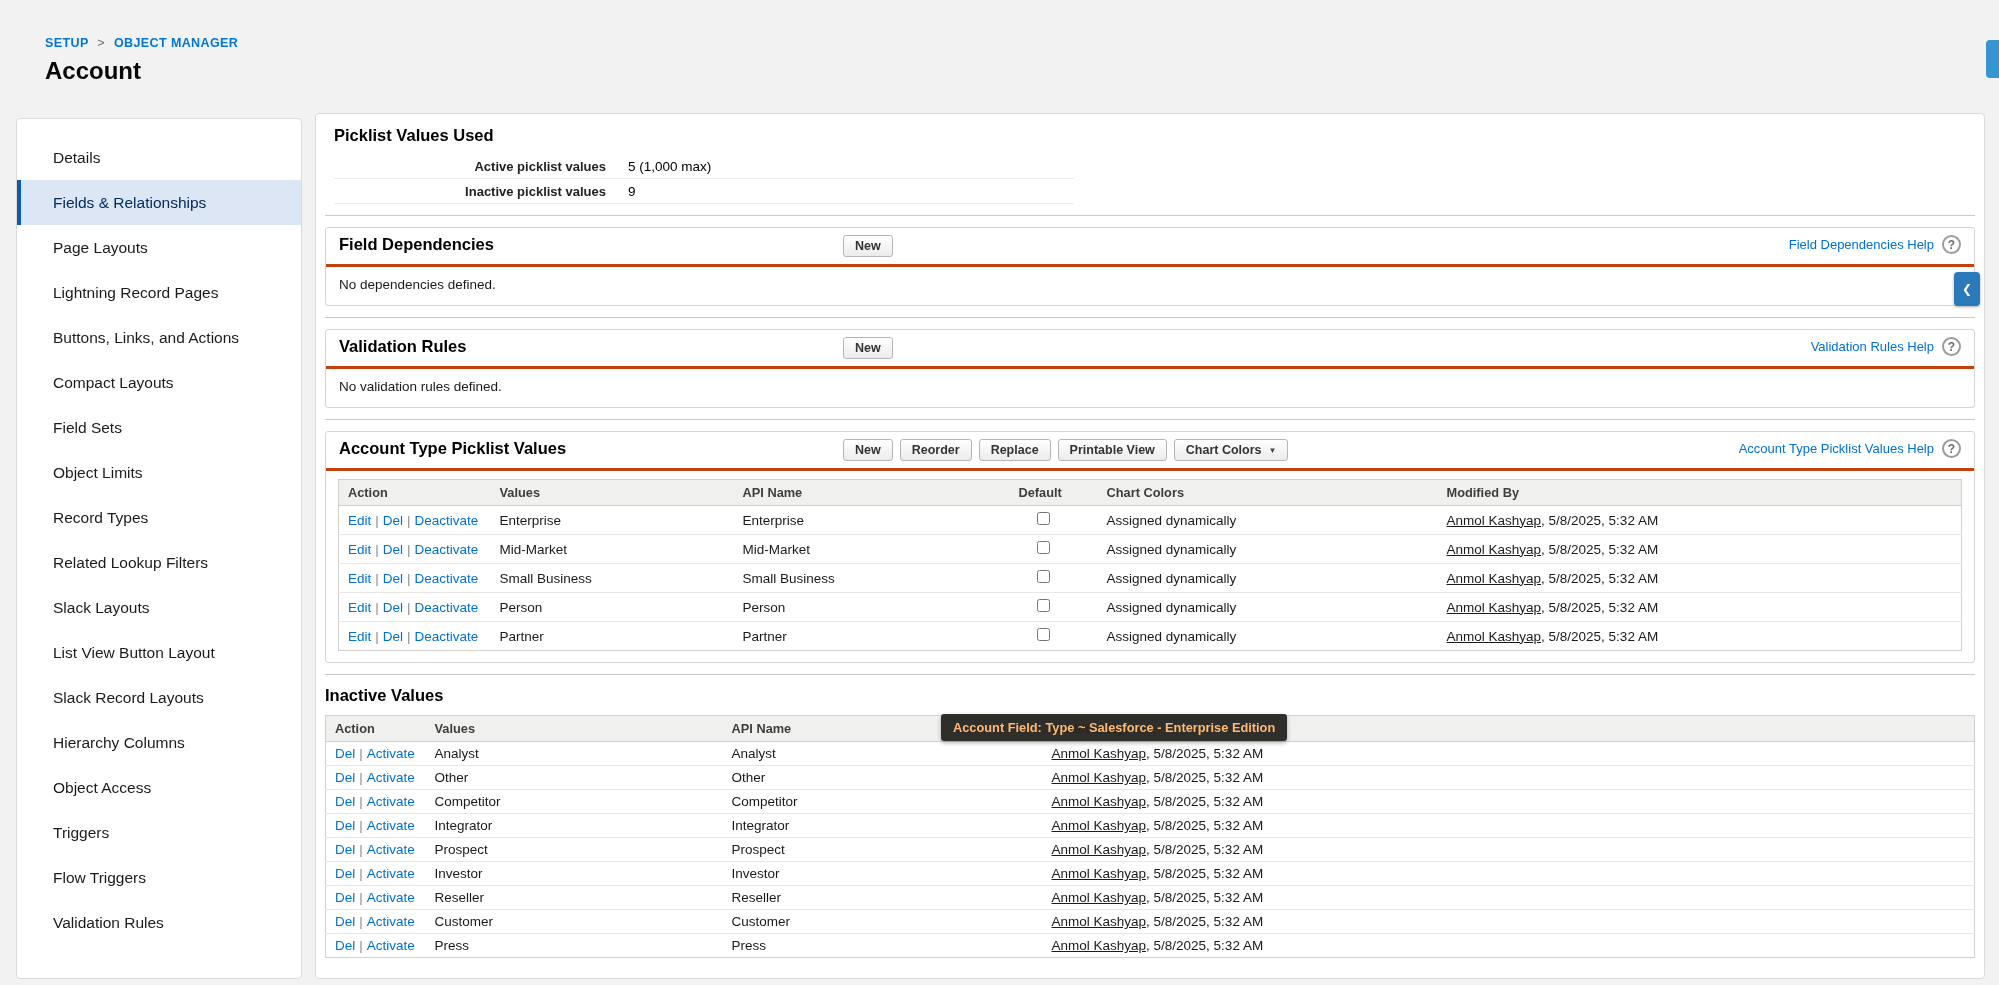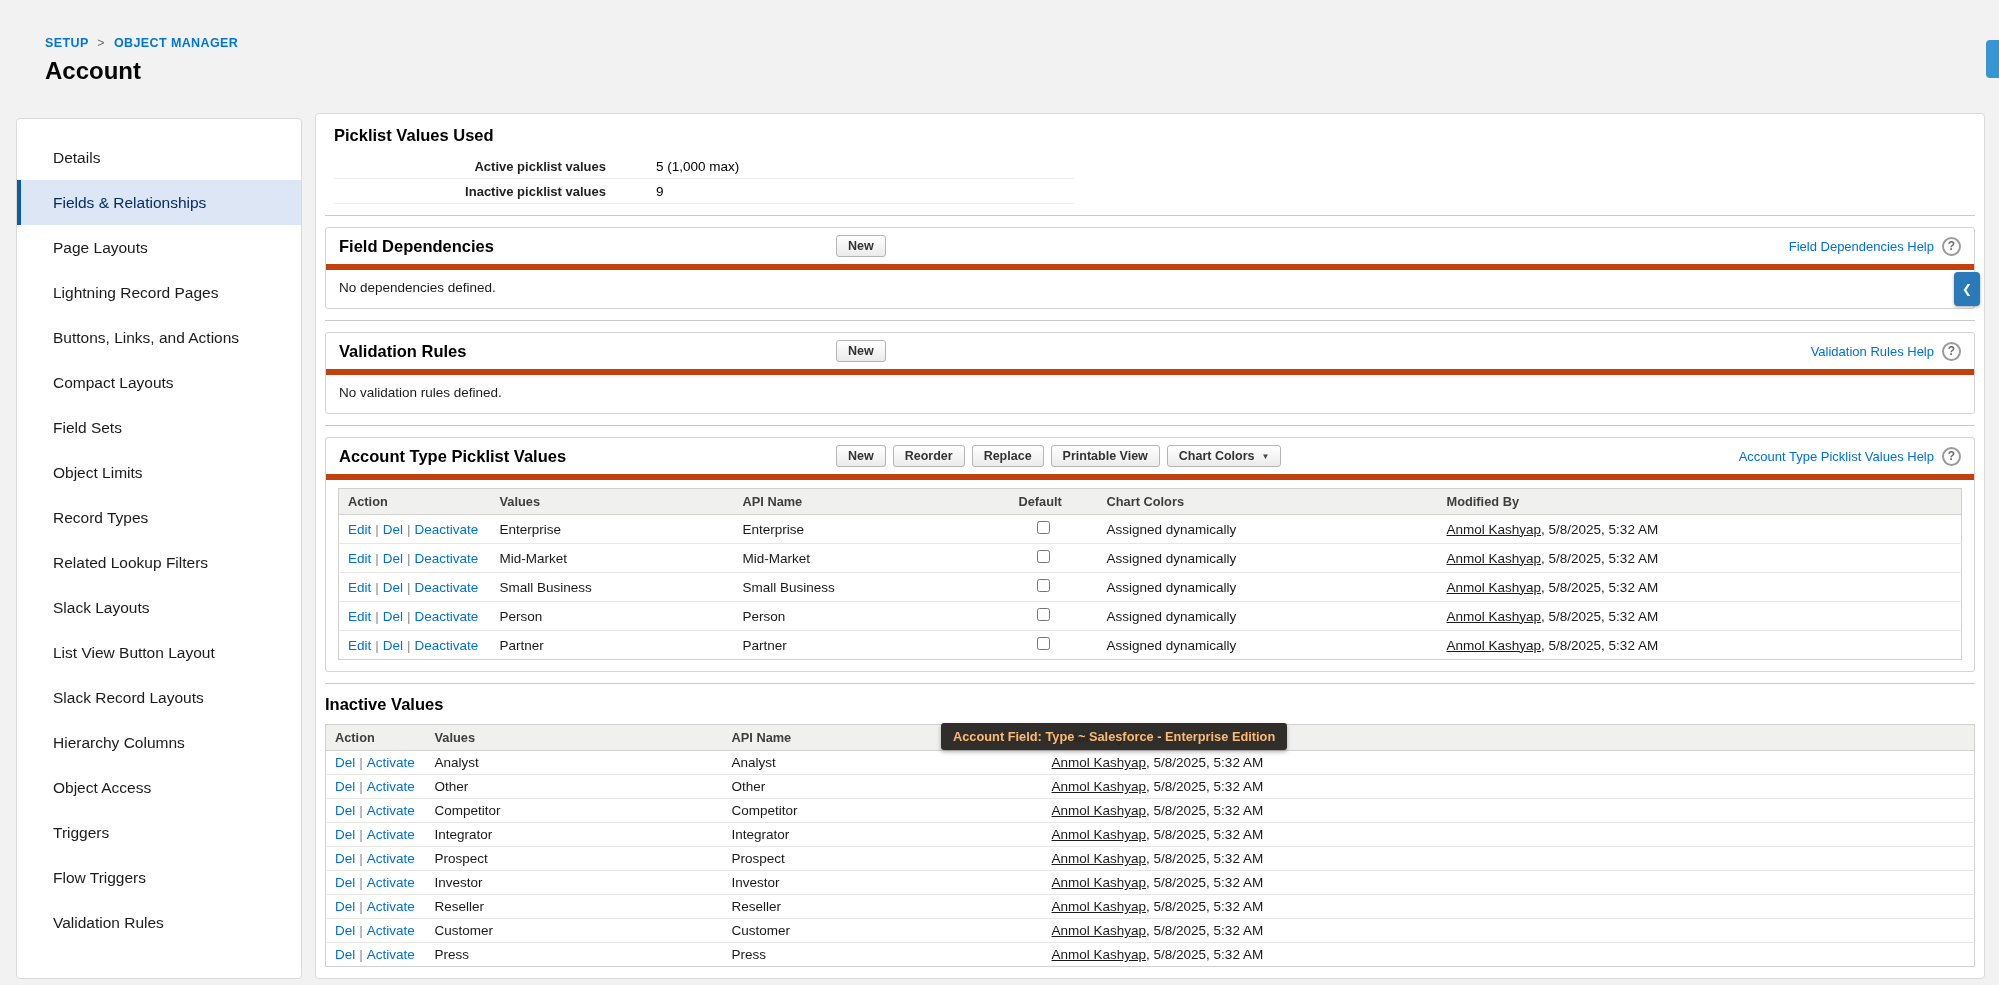--- a/index.html
+++ b/index.html
@@ -36,28 +36,28 @@
 
   
   .main {
     position: absolute; left: 315px; top: 113px; width: 1670px; bottom: 6px;
     background: #fff; border: 1px solid #dcdad8; border-radius: 4px;
     padding: 12px 8px 0 8px; overflow: hidden; font-size: 13.5px;
   }
   .section-heading { font-size: 16.5px; font-weight: bold; color: #000; margin: 0 0 9px 10px; }
 
   .detail-rows { margin-left: 10px; width: 740px; }
-  .detail-row { display: flex; height: 25px; align-items: center; border-bottom: 1px solid #ececec; gap: 28px; }
+  .detail-row { display: flex; height: 25px; align-items: center; border-bottom: 1px solid #ececec; }
   .detail-label { width: 272px; text-align: right; font-weight: bold; font-size: 13px; color: #222; }
   .detail-value { padding-left: 22px; font-size: 13.5px; color: #000; }
 
   .divider { border-top: 1px solid #cbc9c7; margin: 11px 1px; }
 
   .box { border: 1px solid #d6d4d2; border-radius: 3px; margin: 0 1px; background: #fff; }
-  .box-header { display: flex; align-items: center; padding: 7px 13px; border-bottom: 6px solid #c2410c; }
+  .box-header { display: flex; align-items: flex-start; padding: 7px 13px; border-bottom: 3px solid #c2410c; gap: 7px; }
   .box-title { font-size: 16.5px; font-weight: bold; color: #000; flex: 0 0 497px; white-space: nowrap; }
   .btn-group { display: flex; align-items: center; gap: 7px; }
   .btn {
     display: inline-flex; align-items: center; padding: 3px 11px;
     font-size: 12.5px; font-weight: bold; color: #333;
     background: linear-gradient(#ffffff, #ebebeb); border: 1px solid #b5b5b5;
     border-radius: 3px; cursor: pointer; white-space: nowrap;
   }
   .btn .caret { font-size: 8px; margin-left: 7px; color: #444; }
   .box-help { margin-left: auto; display: flex; align-items: center; gap: 8px; }

